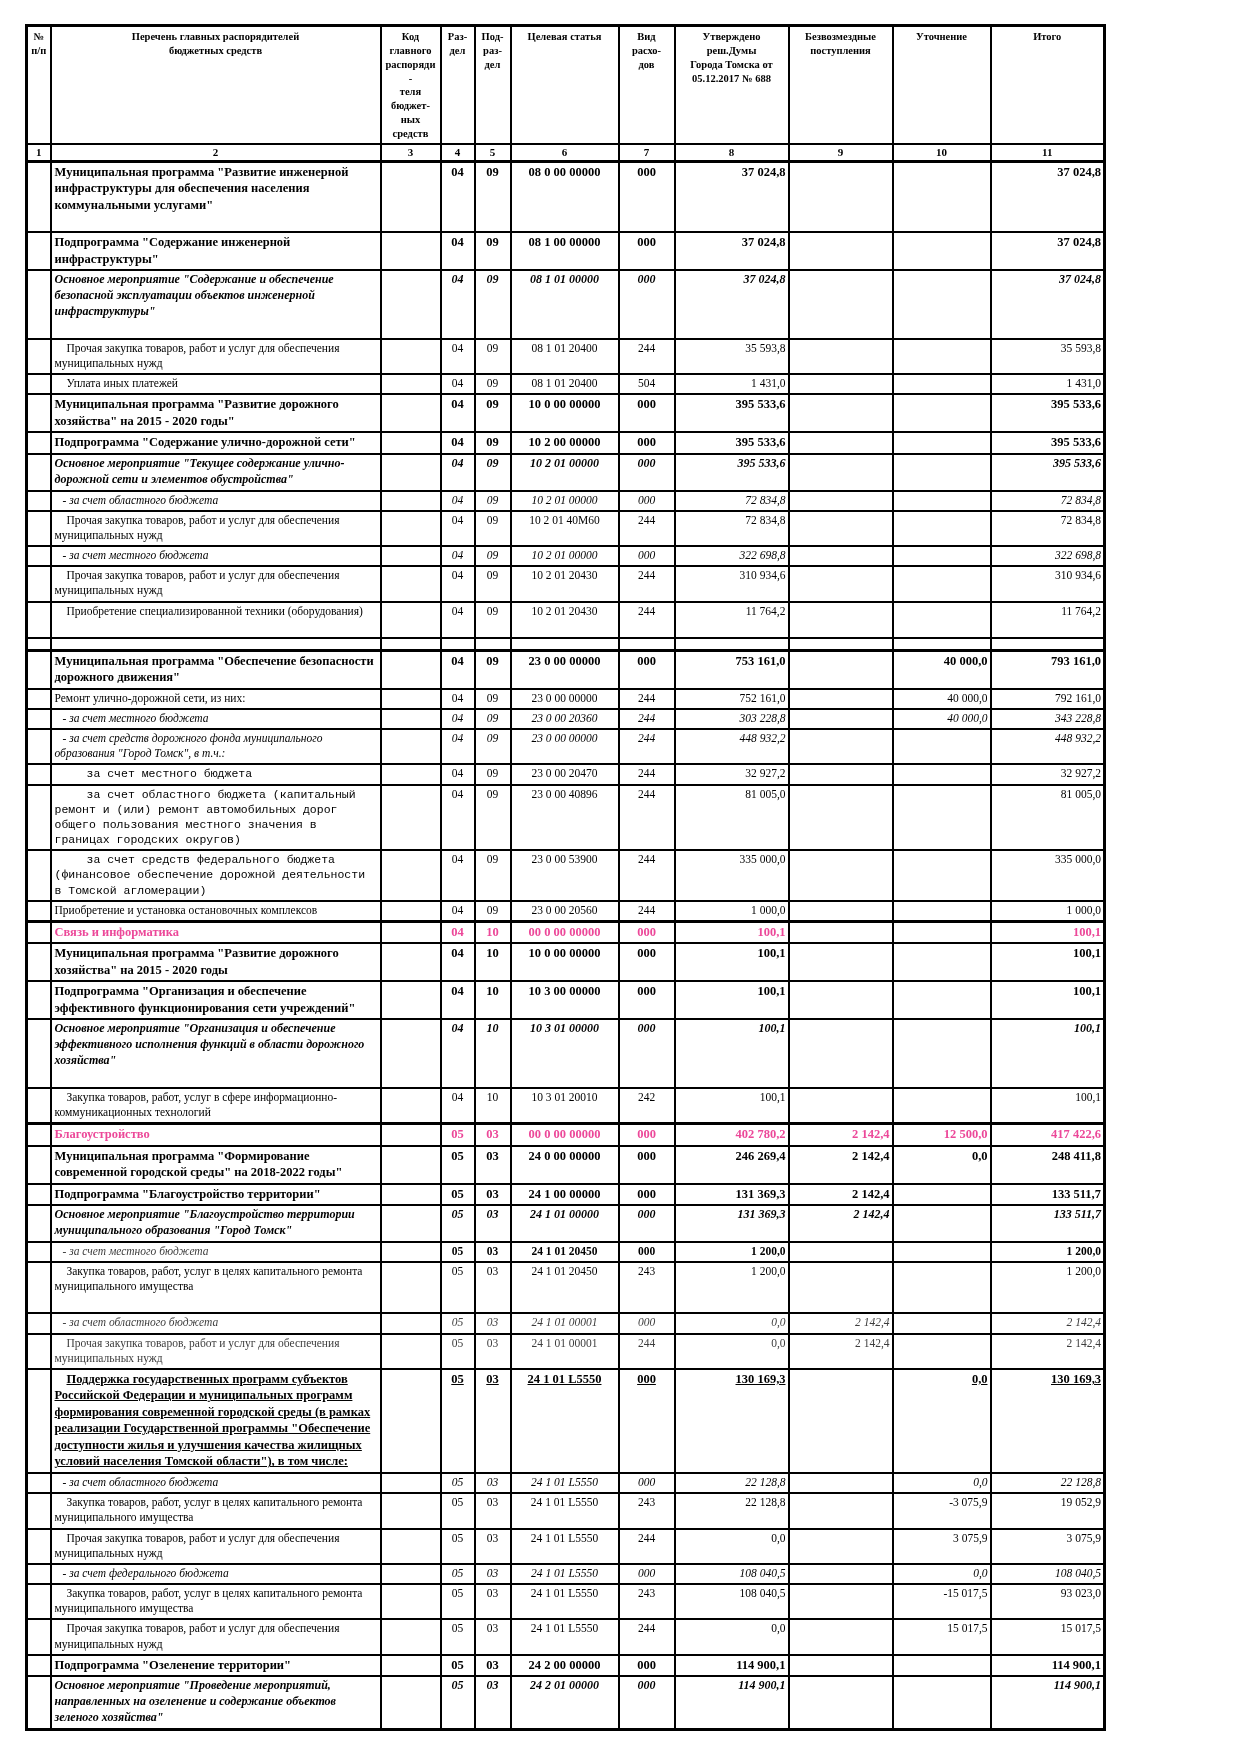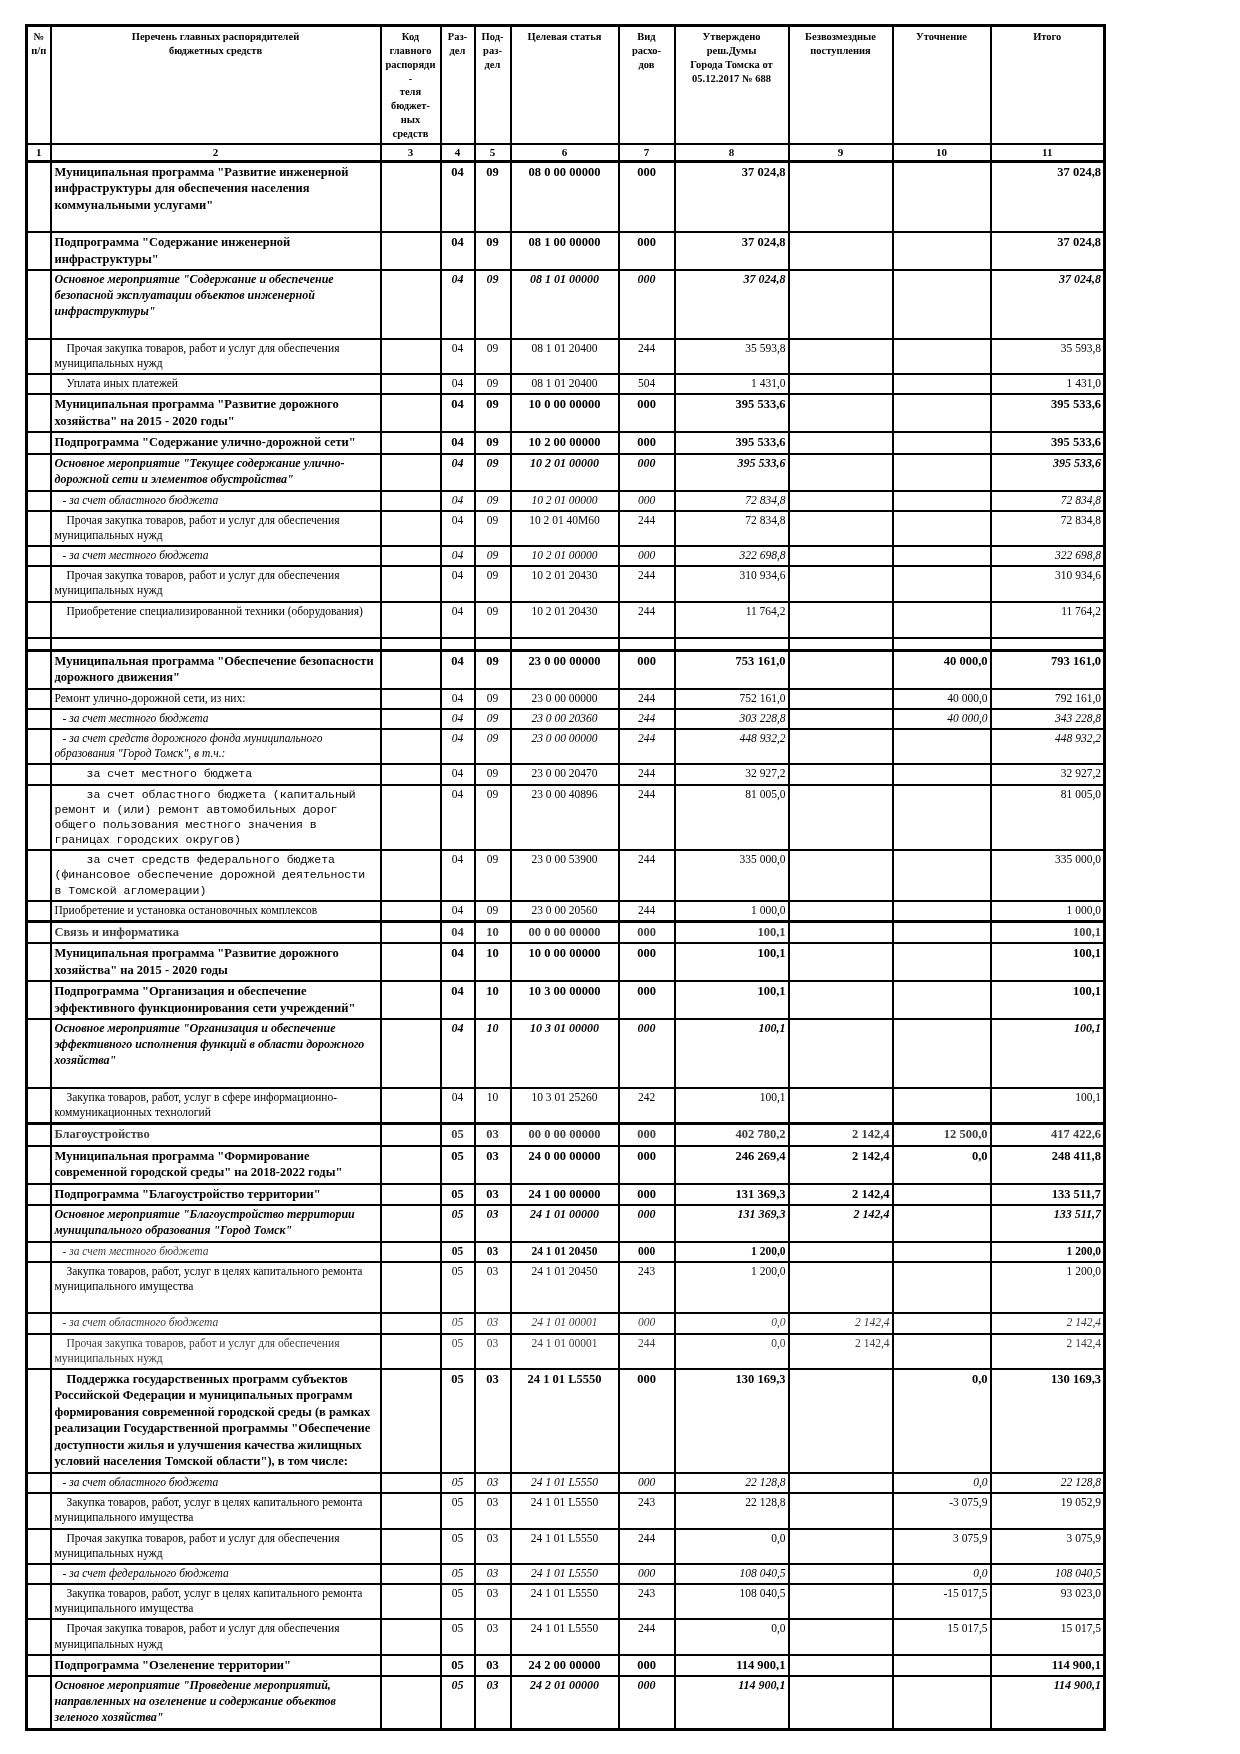--- a/index.html
+++ b/index.html
@@ -9,32 +9,32 @@
   th,td{border:2px solid #000;vertical-align:top;padding:1px 3px 2px 3px;font-size:11.5px;line-height:1.32;overflow:hidden;word-wrap:break-word;}
   th{font-weight:bold;font-size:10.5px;text-align:center;padding-top:3px;white-space:pre-line;}
   thead tr.htitles th{height:84px;}
   thead tr.hnums td{text-align:center;font-weight:bold;font-size:11px;padding:0 2px;border-bottom:3px solid #000;height:15px;}
   td.numc{text-align:center;}
   td.amt{text-align:right;padding-right:2px;}
   
   tr.b td{font-weight:bold;font-size:12.5px;}
   tr.bi td{font-weight:bold;font-style:italic;font-size:12px;}
   tr.i td{font-style:italic;}
-  tr.blue td{color:#404040;font-weight:bold;font-size:12.5px;}
+  tr.blue td{color:#ec4899;font-weight:bold;font-size:12.5px;}
   tr.lt td{color:#3d3d3d;font-weight:normal;}
   tr.lti td{color:#3d3d3d;font-style:italic;font-weight:normal;}
   tr.mix td{font-weight:bold;}
   tr.mix td.lbl{font-weight:normal;font-style:italic;color:#3d3d3d;}
   
   td.ti1{text-indent:8px;}
   td.ti2{text-indent:12px;}
   td.ti3{text-indent:32px;font-family:Liberation Mono, monospace;}
   
   tr.pb1 td{padding-bottom:18px;}
-  tr.pb2 td{}
+  tr.pb2 td{text-decoration:underline;}
   tr.bt3 td{border-top-width:3px;}
   tr.spacer td{height:10px;padding:0;}
 </style>
 </head>
 <body>
 
 <div class="page">
   <table>
     <colgroup>
       <col style="width:24px">
@@ -427,21 +427,21 @@
           <td class="amt"></td>
           <td class="amt"></td>
           <td class="amt">100,1</td>
         </tr>
         <tr class="">
           <td class="numc"></td>
           <td class="lbl ti2">Закупка товаров, работ, услуг в сфере информационно-коммуникационных технологий</td>
           <td class="numc"></td>
           <td class="numc">04</td>
           <td class="numc">10</td>
-          <td class="numc">10 3 01 25260</td>
+          <td class="numc">10 3 01 20010</td>
           <td class="numc">242</td>
           <td class="amt">100,1</td>
           <td class="amt"></td>
           <td class="amt"></td>
           <td class="amt">100,1</td>
         </tr>
         <tr class="blue bt3">
           <td class="numc"></td>
           <td class="lbl">Благоустройство</td>
           <td class="numc"></td>

